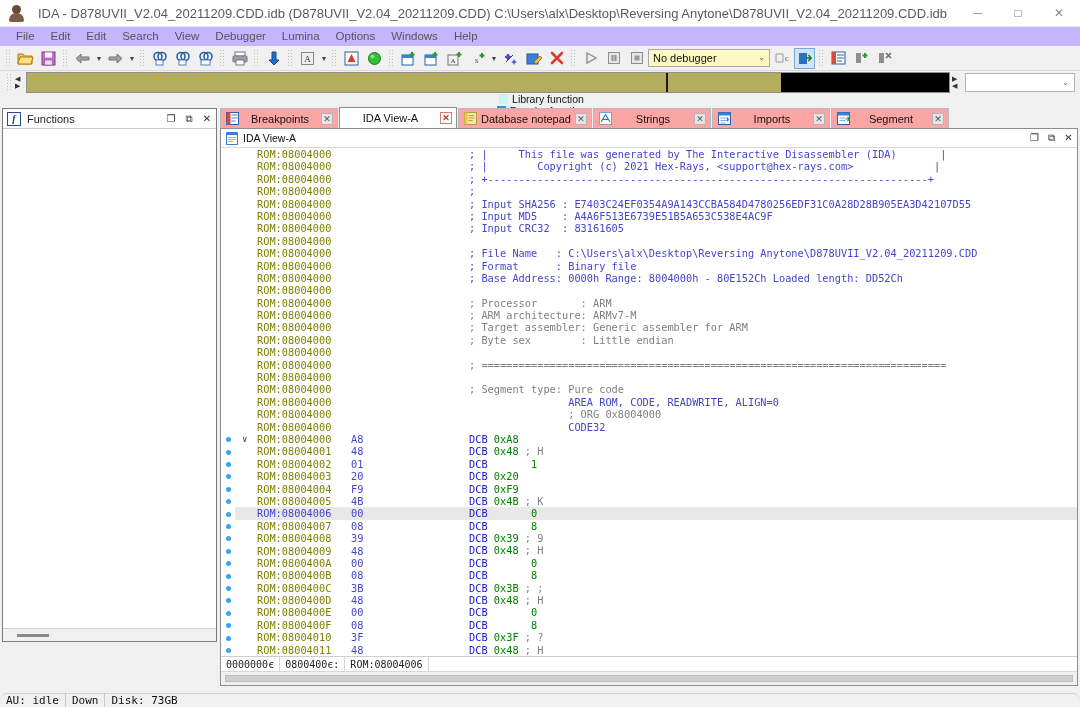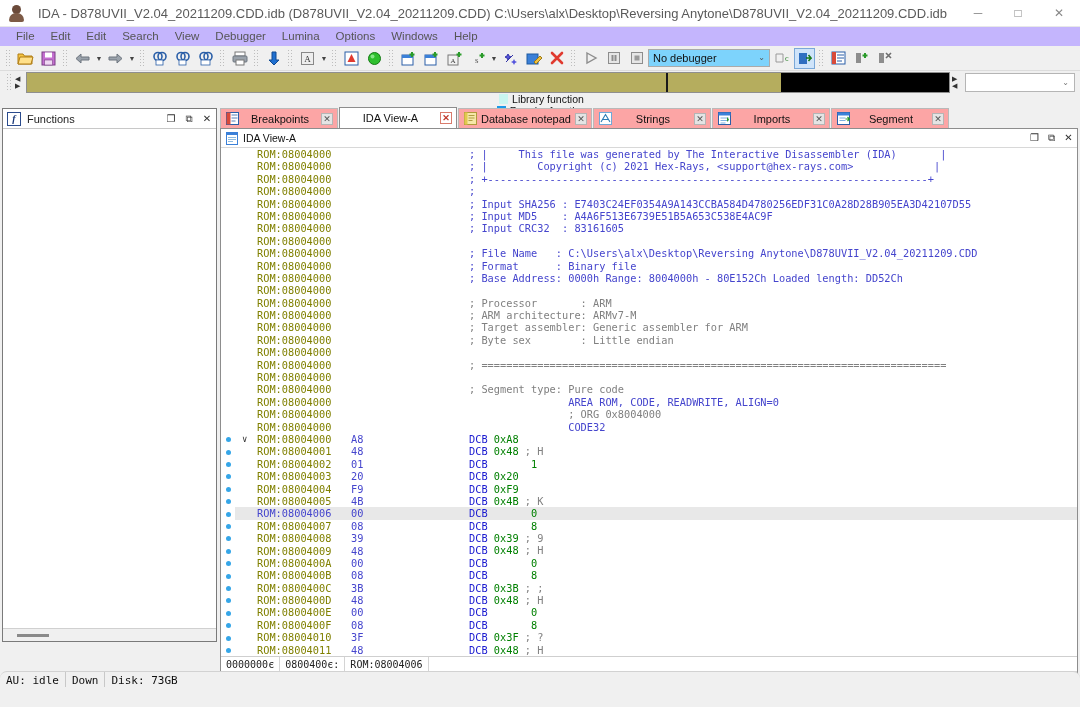--- a/index.html
+++ b/index.html
@@ -42,21 +42,21 @@
     height: 25px; background:#f0f0f0; display:flex; align-items:center;
     border-bottom:1px solid #dcdcdc; padding-left:3px;
   }
   .tb-grip { width: 7px; height: 18px;
     background-image: radial-gradient(circle, #b0b0b0 0.8px, transparent 1px);
     background-size: 3px 3px; opacity:.8; margin: 0 2px; }
   .tb-btn { width:21px; height:21px; display:flex; align-items:center; justify-content:center;
             position:relative; margin:0 1px; }
   .tb-arrow { font-size:7px; color:#444; width:10px; text-align:center; }
   .dbg-select {
-    width: 122px; height:18px; background:#7dd3fc; border:1px solid #aaa;
+    width: 122px; height:18px; background:#fef9c3; border:1px solid #aaa;
     font-size:11px; line-height:16px; padding-left:4px; position:relative; color:#111;
     display:flex; align-items:center;
   }
   .dbg-select .cv { margin-left:auto; margin-right:4px; font-size:8px; color:#555; }
 
   
   .navwrap { height:22px; background:#f0f0f0; display:flex; align-items:center; padding-left:4px; }
   .nav-spin { display:flex; flex-direction:column; width:9px; margin-right:2px; }
   .nav-spin span { font-size:7px; line-height:7px; color:#333; }
   .navband { height:21px; border:1px solid #8f8f8f; display:flex; flex:0 0 auto; width:924px; }
@@ -141,22 +141,22 @@
   .col2 { position:absolute; left:226px;margin-left:8px; }
   .fold { position:absolute; left:7px; color:#333; font-size:9px; line-height:12px; }
   .disasm-status { height:15px; border-top:1px solid #cfcfcf; display:flex; align-items:center;
                    font-family:"DejaVu Sans Mono", monospace; font-size:10px; background:#fff; }
   .ds-cell { padding:0 5px; height:15px; line-height:15px; border-right:1px solid #d4d4d4; color:#222; }
   .hscroll-bot { height:14px; background:#f0f0f0; border-top:1px solid #d8d8d8;
                  display:flex; align-items:center; padding:0 4px; }
   .hscroll-bot i { display:block; height:7px; background:#cfcfcf; border:1px solid #bdbdbd; flex:1; }
 
   
-  .statusbar { position:absolute; left:0; bottom:0; right:0; height:36px; background:#f0f0f0;
-               border-top:1px solid #d2d2d2; display:flex; align-items:flex-start;
+  .statusbar { position:absolute; left:0; bottom:0; right:0; height:14px; background:#f0f0f0;
+               border-top:1px solid #d2d2d2; display:flex; align-items:center;
                font-family:"DejaVu Sans Mono", monospace; font-size:11px; color:#111;border-radius:7px; }
   .sb-cell { padding:0 6px; height:17px; line-height:17px; }
   .sb-sep { width:1px; height:15px; background:#c8c8c8; }
 </style>
 </head>
 <body>
 
 <div id="app">
 
   <div class="titlebar">

